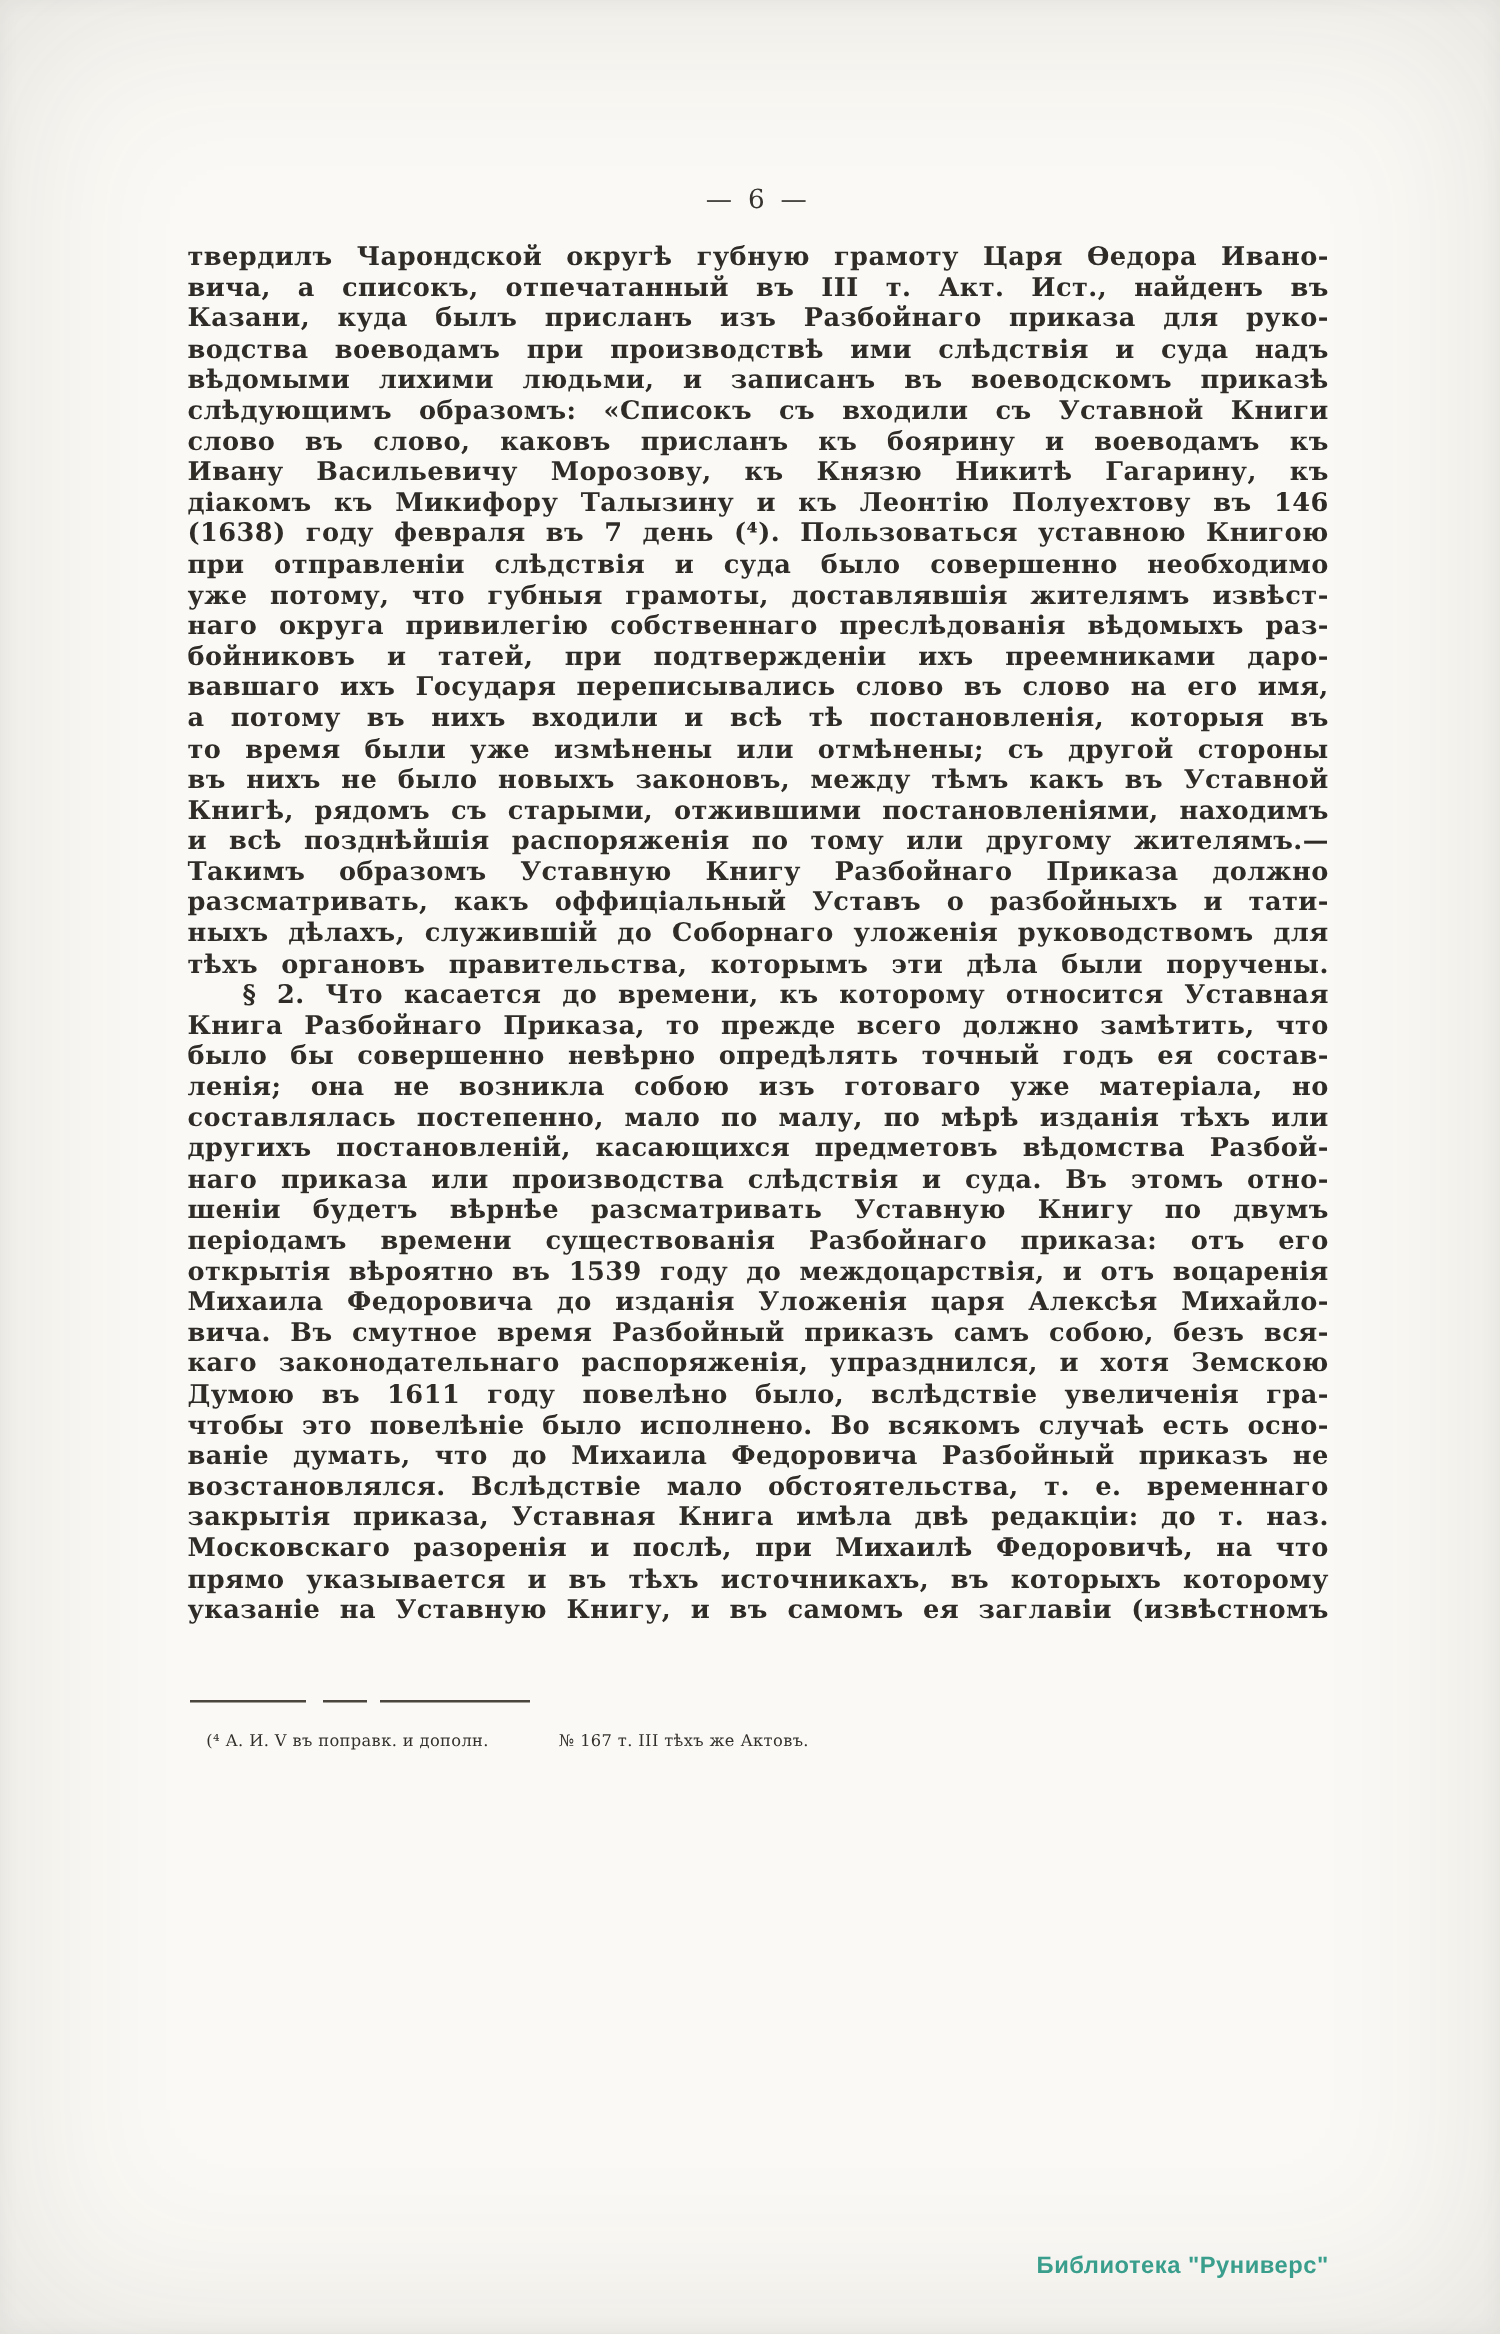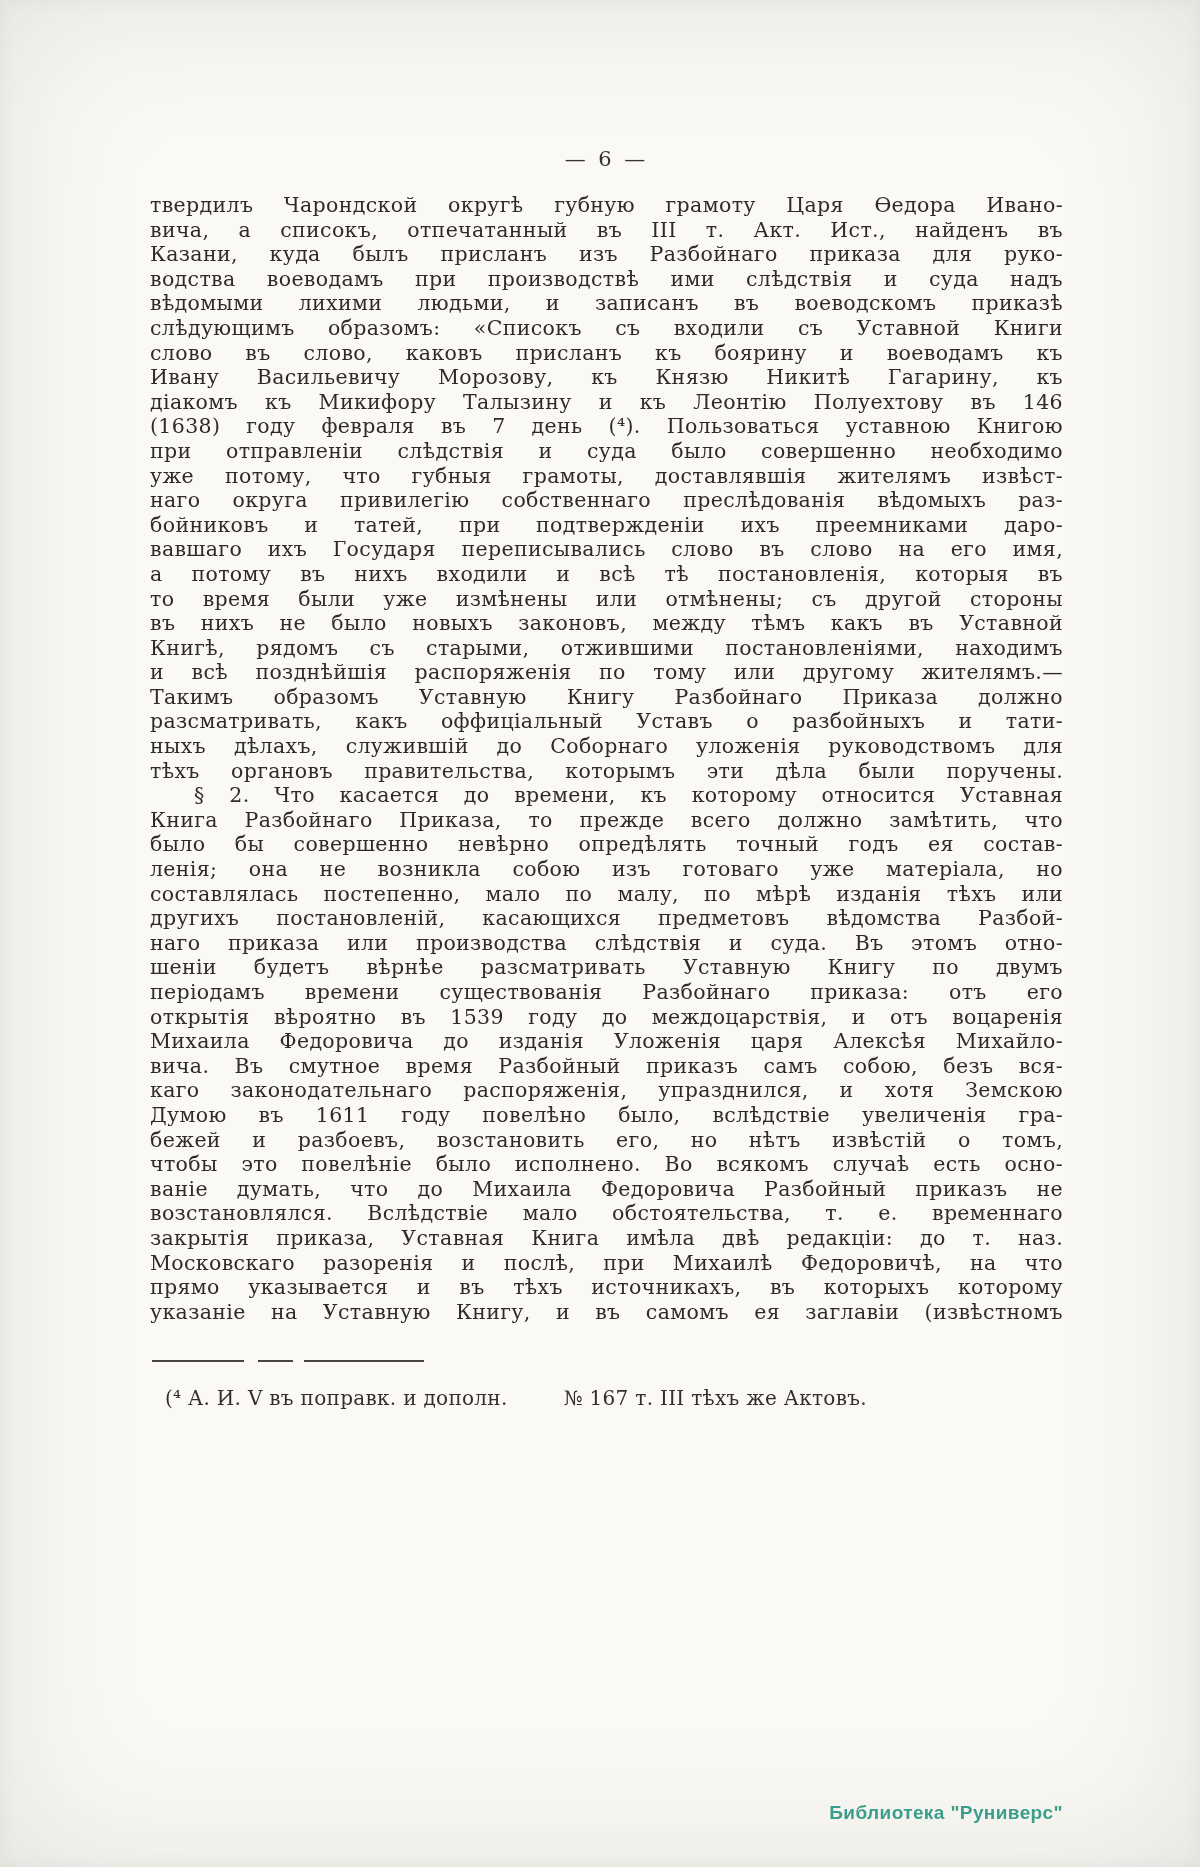--- a/index.html
+++ b/index.html
@@ -36,20 +36,21 @@
     font-size: 20.5px;
     line-height: 24.6px;
     letter-spacing: 0.35px;
   }
 
   .paragraph .line {
     text-align: justify;
     text-align-last: justify;
     height: 24.6px;
     overflow: hidden;
+    font-weight: bold;
   }
 
   .paragraph-2 .line:first-child {
     text-indent: 44px;
   }
 
   .footnote-rule {
     position: absolute;
     top: 1360px;
     left: 152px;
@@ -61,21 +62,21 @@
       #4a453d 39%, #4a453d 52%,
       rgba(74,69,61,0) 52%, rgba(74,69,61,0) 56%,
       #4a453d 56%, #4a453d 100%);
   }
 
   .footnote {
     position: absolute;
     top: 1386px;
     left: 165px;
     width: 898px;
-    font-size: 20px;
+    font-size: 13px;
     letter-spacing: 0.3px;
     color: #33302b;
     display: flex;
   }
 
   .footnote .footnote-right {
     margin-left: 56px;
   }
 
   .watermark {
@@ -131,21 +132,20 @@
         <div class="line">составлялась постепенно, мало по малу, по мѣрѣ изданія тѣхъ или</div>
         <div class="line">другихъ постановленій, касающихся предметовъ вѣдомства Разбой-</div>
         <div class="line">наго приказа или производства слѣдствія и суда. Въ этомъ отно-</div>
         <div class="line">шеніи будетъ вѣрнѣе разсматривать Уставную Книгу по двумъ</div>
         <div class="line">періодамъ времени существованія Разбойнаго приказа: отъ его</div>
         <div class="line">открытія вѣроятно въ 1539 году до междоцарствія, и отъ воцаренія</div>
         <div class="line">Михаила Федоровича до изданія Уложенія царя Алексѣя Михайло-</div>
         <div class="line">вича. Въ смутное время Разбойный приказъ самъ собою, безъ вся-</div>
         <div class="line">каго законодательнаго распоряженія, упразднился, и хотя Земскою</div>
         <div class="line">Думою въ 1611 году повелѣно было, вслѣдствіе увеличенія гра-</div>
-        <div class="line">бежей и разбоевъ, возстановить его, но нѣтъ извѣстій о томъ,</div>
         <div class="line">чтобы это повелѣніе было исполнено. Во всякомъ случаѣ есть осно-</div>
         <div class="line">ваніе думать, что до Михаила Федоровича Разбойный приказъ не</div>
         <div class="line">возстановлялся. Вслѣдствіе мало обстоятельства, т. е. временнаго</div>
         <div class="line">закрытія приказа, Уставная Книга имѣла двѣ редакціи: до т. наз.</div>
         <div class="line">Московскаго разоренія и послѣ, при Михаилѣ Федоровичѣ, на что</div>
         <div class="line">прямо указывается и въ тѣхъ источникахъ, въ которыхъ которому</div>
         <div class="line">указаніе на Уставную Книгу, и въ самомъ ея заглавіи (извѣстномъ</div>
       </div>
   </div>
 

